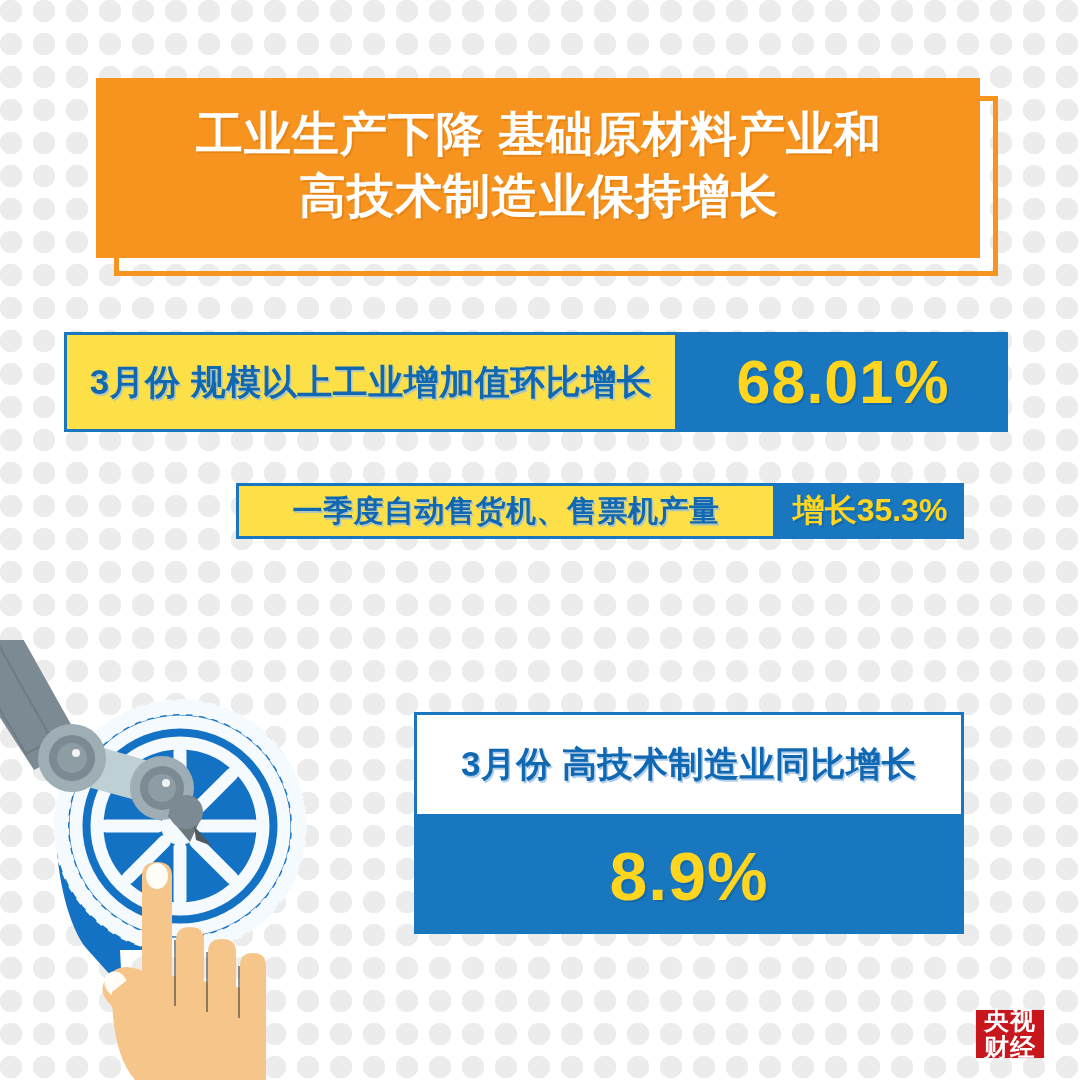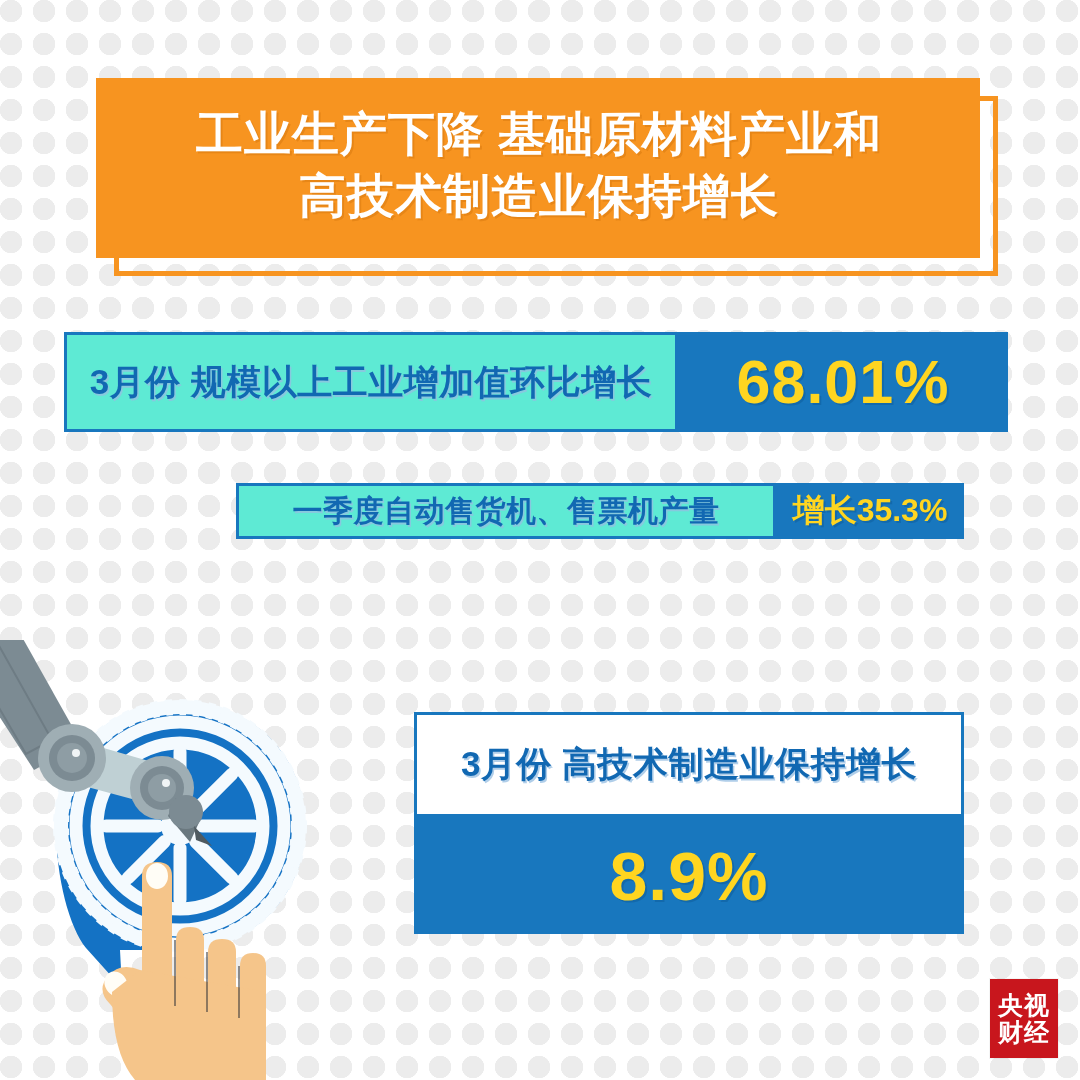--- a/index.html
+++ b/index.html
@@ -75,21 +75,21 @@
 
   
   .stat-row {
     position: absolute;
     display: flex;
     align-items: stretch;
     background: #1877BE;
     box-sizing: border-box;
   }
   .stat-label {
-    background: #5eead4;
+    background: #fde047;
     border: 3px solid #1877BE;
     box-sizing: border-box;
     display: flex;
     align-items: center;
     justify-content: center;
     color: #1168B2;
     font-weight: bold;
     white-space: nowrap;
     text-shadow: 1.5px 1.5px 0 rgba(150,190,225,0.75);
   }
@@ -182,24 +182,24 @@
     left: -10px;
     top: 640px;
     width: 360px;
     height: 445px;
     z-index: 3;
   }
 
   
   #logo {
     position: absolute;
-    right: 22px;
+    right: 36px;
     bottom: 22px;
     width: 68px;
-    height: 79px;
+    height: 48px;
     background: #C8161D;
     display: flex;
     flex-direction: column;
     align-items: center;
     justify-content: center;
     z-index: 4;
     box-shadow: 0 0 0 1px rgba(0,0,0,0.04);
   }
   .logo-line {
     color: #ffffff;
@@ -230,21 +230,21 @@
   </div>
 
   <div class="stat-row compact-row" id="row-2">
     <div class="stat-label">一季度自动售货机、售票机产量</div>
     <div class="stat-value">增长35.3%</div>
   </div>
 
 
 
   <div id="row-big">
-    <div id="row-big-label">3月份 高技术制造业保持增长</div>
+    <div id="row-big-label">3月份 高技术制造业同比增长</div>
     <div id="row-big-value">8.9%</div>
   </div>
 
   <svg id="illustration" viewBox="0 0 360 445">
 
     <g>
       <path d="M190 62
                C 262 62 315 116 315 186
                C 315 256 262 310 190 310
                L 130 310

